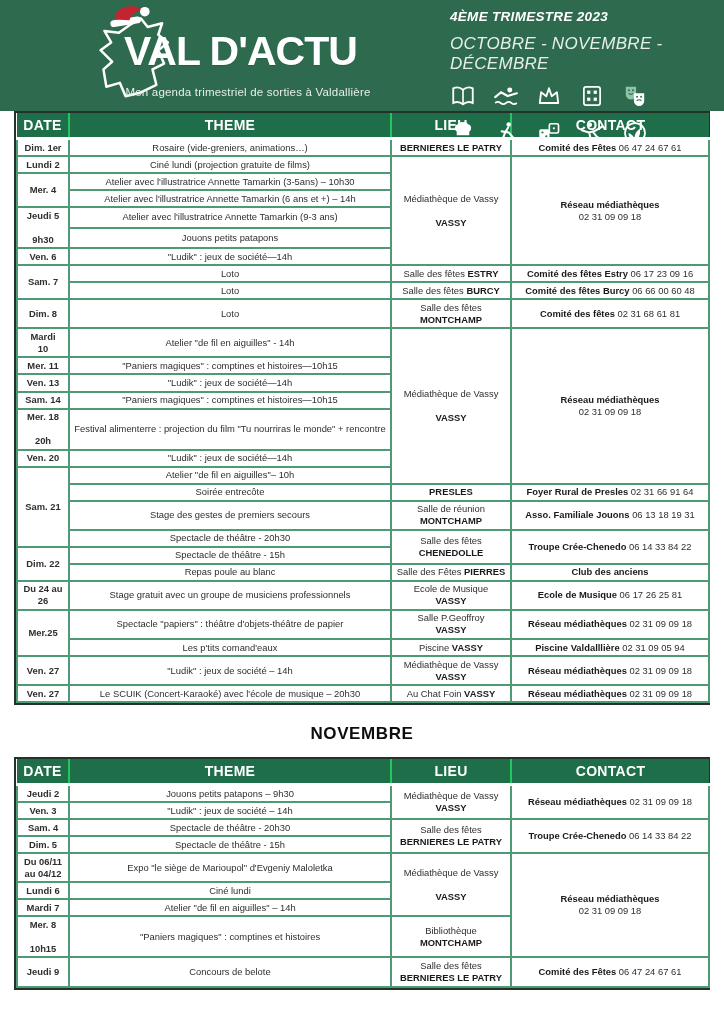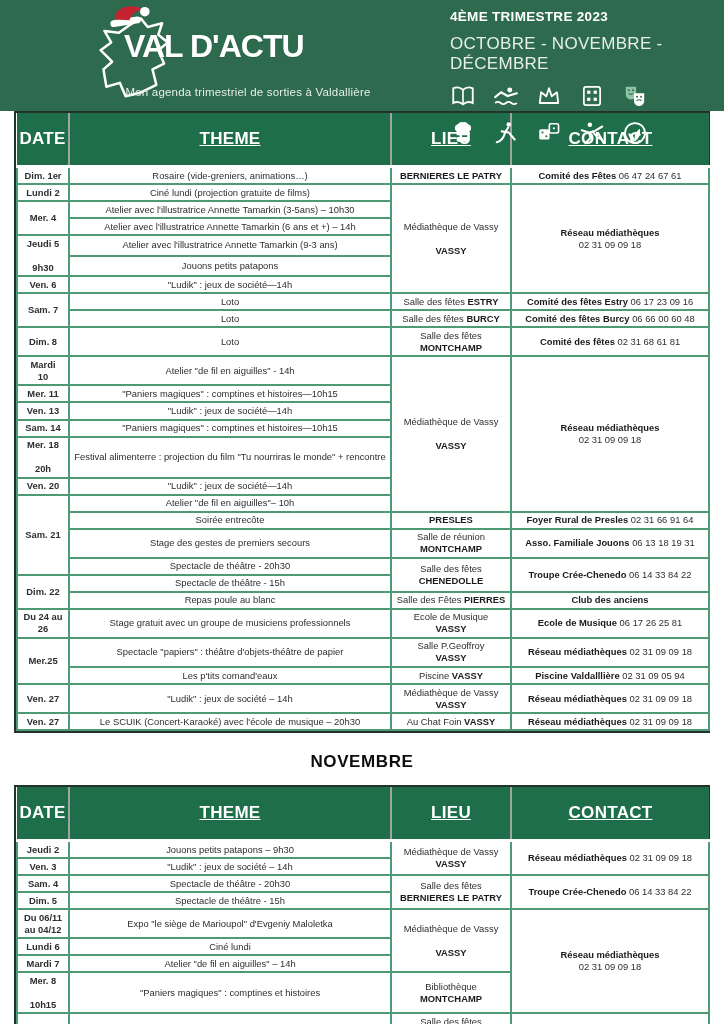--- a/index.html
+++ b/index.html
@@ -3,42 +3,42 @@
 <meta charset="utf-8">
 <style>
   * { margin:0; padding:0; box-sizing:border-box; }
   body { background:#ffffff; font-family:"Liberation Sans", sans-serif; }
   .page { position:relative; width:724px; height:1024px; background:#fff; overflow:hidden; }
 
   
   .banner { position:relative; width:724px; height:111px; background:#2D6A4E; color:#fff; }
   .logo { position:absolute; left:86px; top:4px; width:330px; height:82px; }
   .logo svg.map { position:absolute; left:0; top:0; }
-  .logo-text { position:absolute; left:38px; top:24px; font-size:32px; font-weight:bold; letter-spacing:-1px; color:#fff; white-space:nowrap; text-shadow:0 1px 0 rgba(0,0,0,.12); }
+  .logo-text { position:absolute; left:38px; top:24px; font-size:41px; font-weight:bold; letter-spacing:-1px; color:#fff; white-space:nowrap; text-shadow:0 1px 0 rgba(0,0,0,.12); }
   .tagline { position:absolute; left:88px; top:86px; width:320px; text-align:center; font-size:11.5px; color:#e7efe8; letter-spacing:.2px; }
-  .hdr-right { position:absolute; left:450px; top:9px; width:235px; }
+  .hdr-right { position:absolute; left:450px; top:9px; width:235px;font-style:italic; }
   .trimester { font-size:13.5px; font-weight:bold; letter-spacing:.3px; }
   .months { margin-top:10px; font-size:17px; color:#e7efe8; letter-spacing:.3px; }
   .icon-grid { margin-top:9px; display:grid; grid-template-columns:repeat(5, 26px); column-gap:17px; row-gap:11px; }
   .act-icon svg { display:block; }
 
   
   .month-title { text-align:center; font-size:17px; font-weight:bold; color:#0d0d0d; letter-spacing:.6px; }
   #sec-oct .month-title { margin:14px 0 13px; }
   #sec-nov .month-title { margin:19px 0 13px; }
 
   .tbl-wrap { margin:0 14px; border:2px solid #22342a; }
   table.events { width:100%; border-collapse:collapse; table-layout:fixed; }
   col.c0 { width:52px; } col.c1 { width:322px; } col.c2 { width:120px; } col.c3 { width:198px; }
 
   table.events th {
-    background:#1E6F49; color:#fff; font-weight:bold; font-size:17px;
-    padding:16px 2px; letter-spacing:.3px; border-bottom:3px solid #ffffff;
+    background:#1E6F49; color:#fff; font-weight:bold; font-size:14px;
+    padding:4px 2px; letter-spacing:.3px; border-bottom:3px solid #ffffff;
   }
-  table.events th + th { border-left:2px solid #a3a3a3;text-decoration:underline; }
+  table.events th + th { border-left:2px solid #22c55e; }
 
   table.events td {
     border:2px solid #4E9A74; text-align:center; vertical-align:middle;
     font-size:9.4px; line-height:1.28; color:#2e2e2e; padding:1.5px 3px; height:15px;
   }
   td.c-date { font-weight:bold; color:#1a1a1a; white-space:pre-line; }
   td.c-lieu b, td.c-contact b { color:#1a1a1a; }
 </style>
 </head>
 <body>

